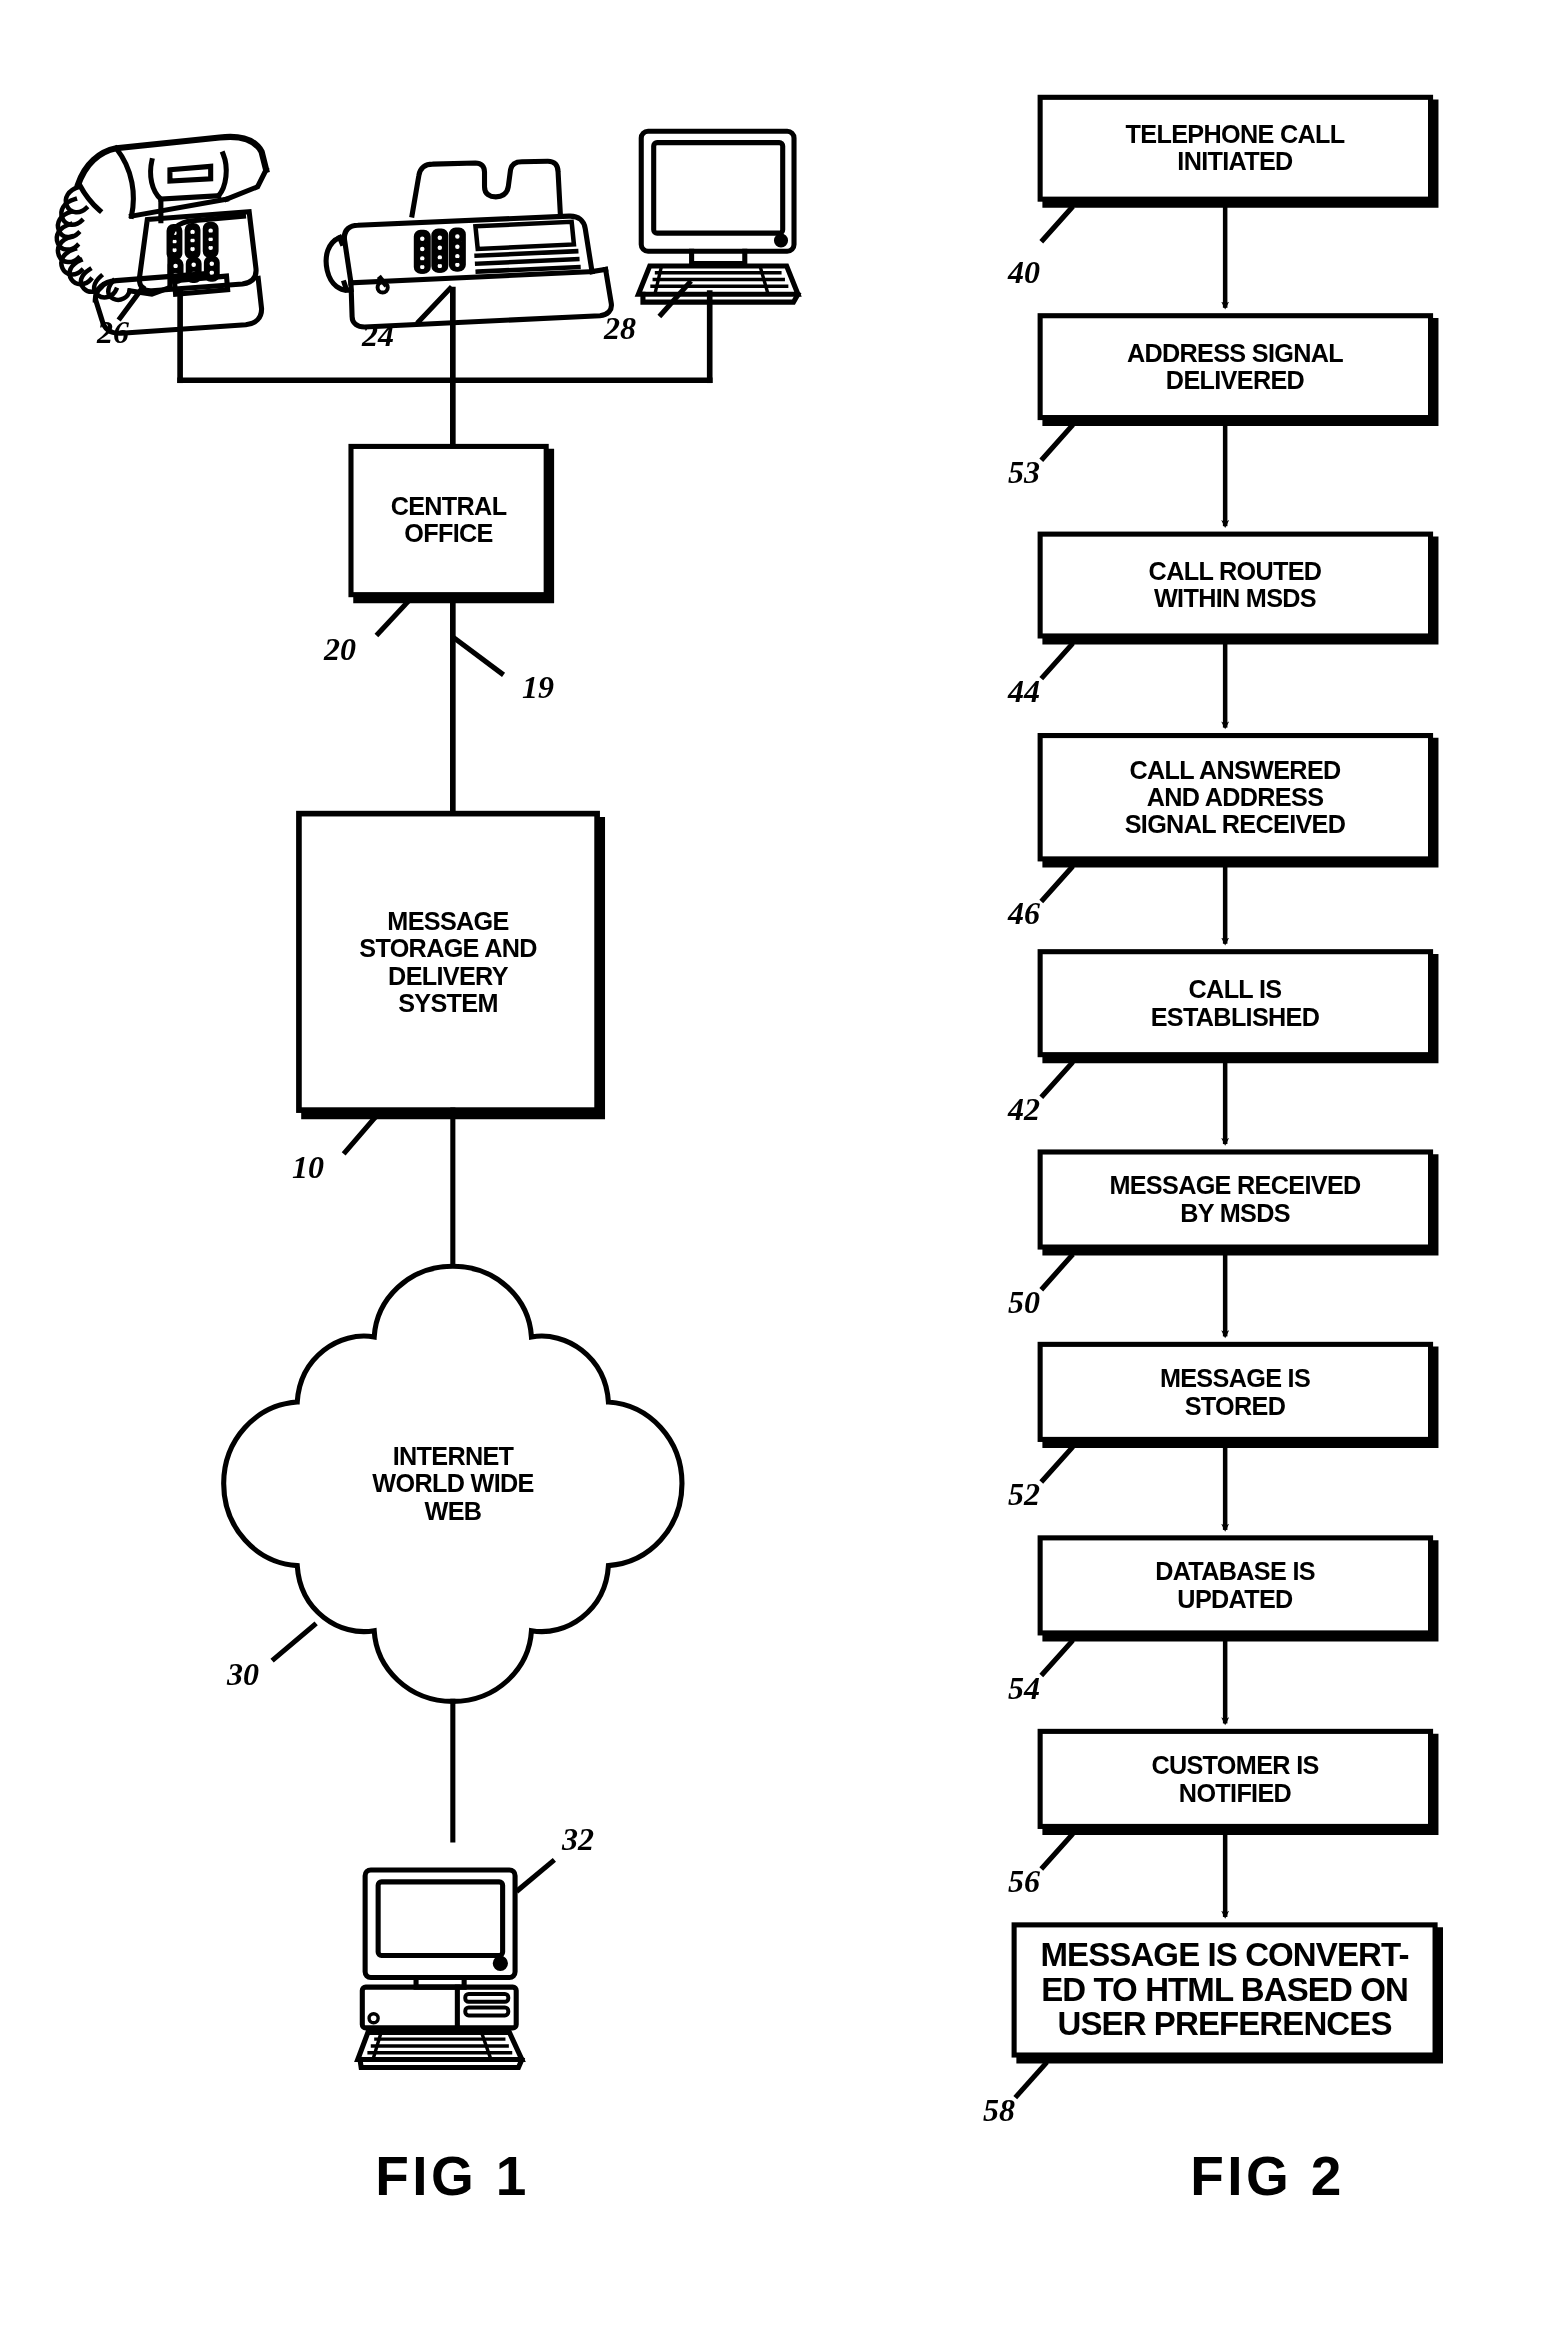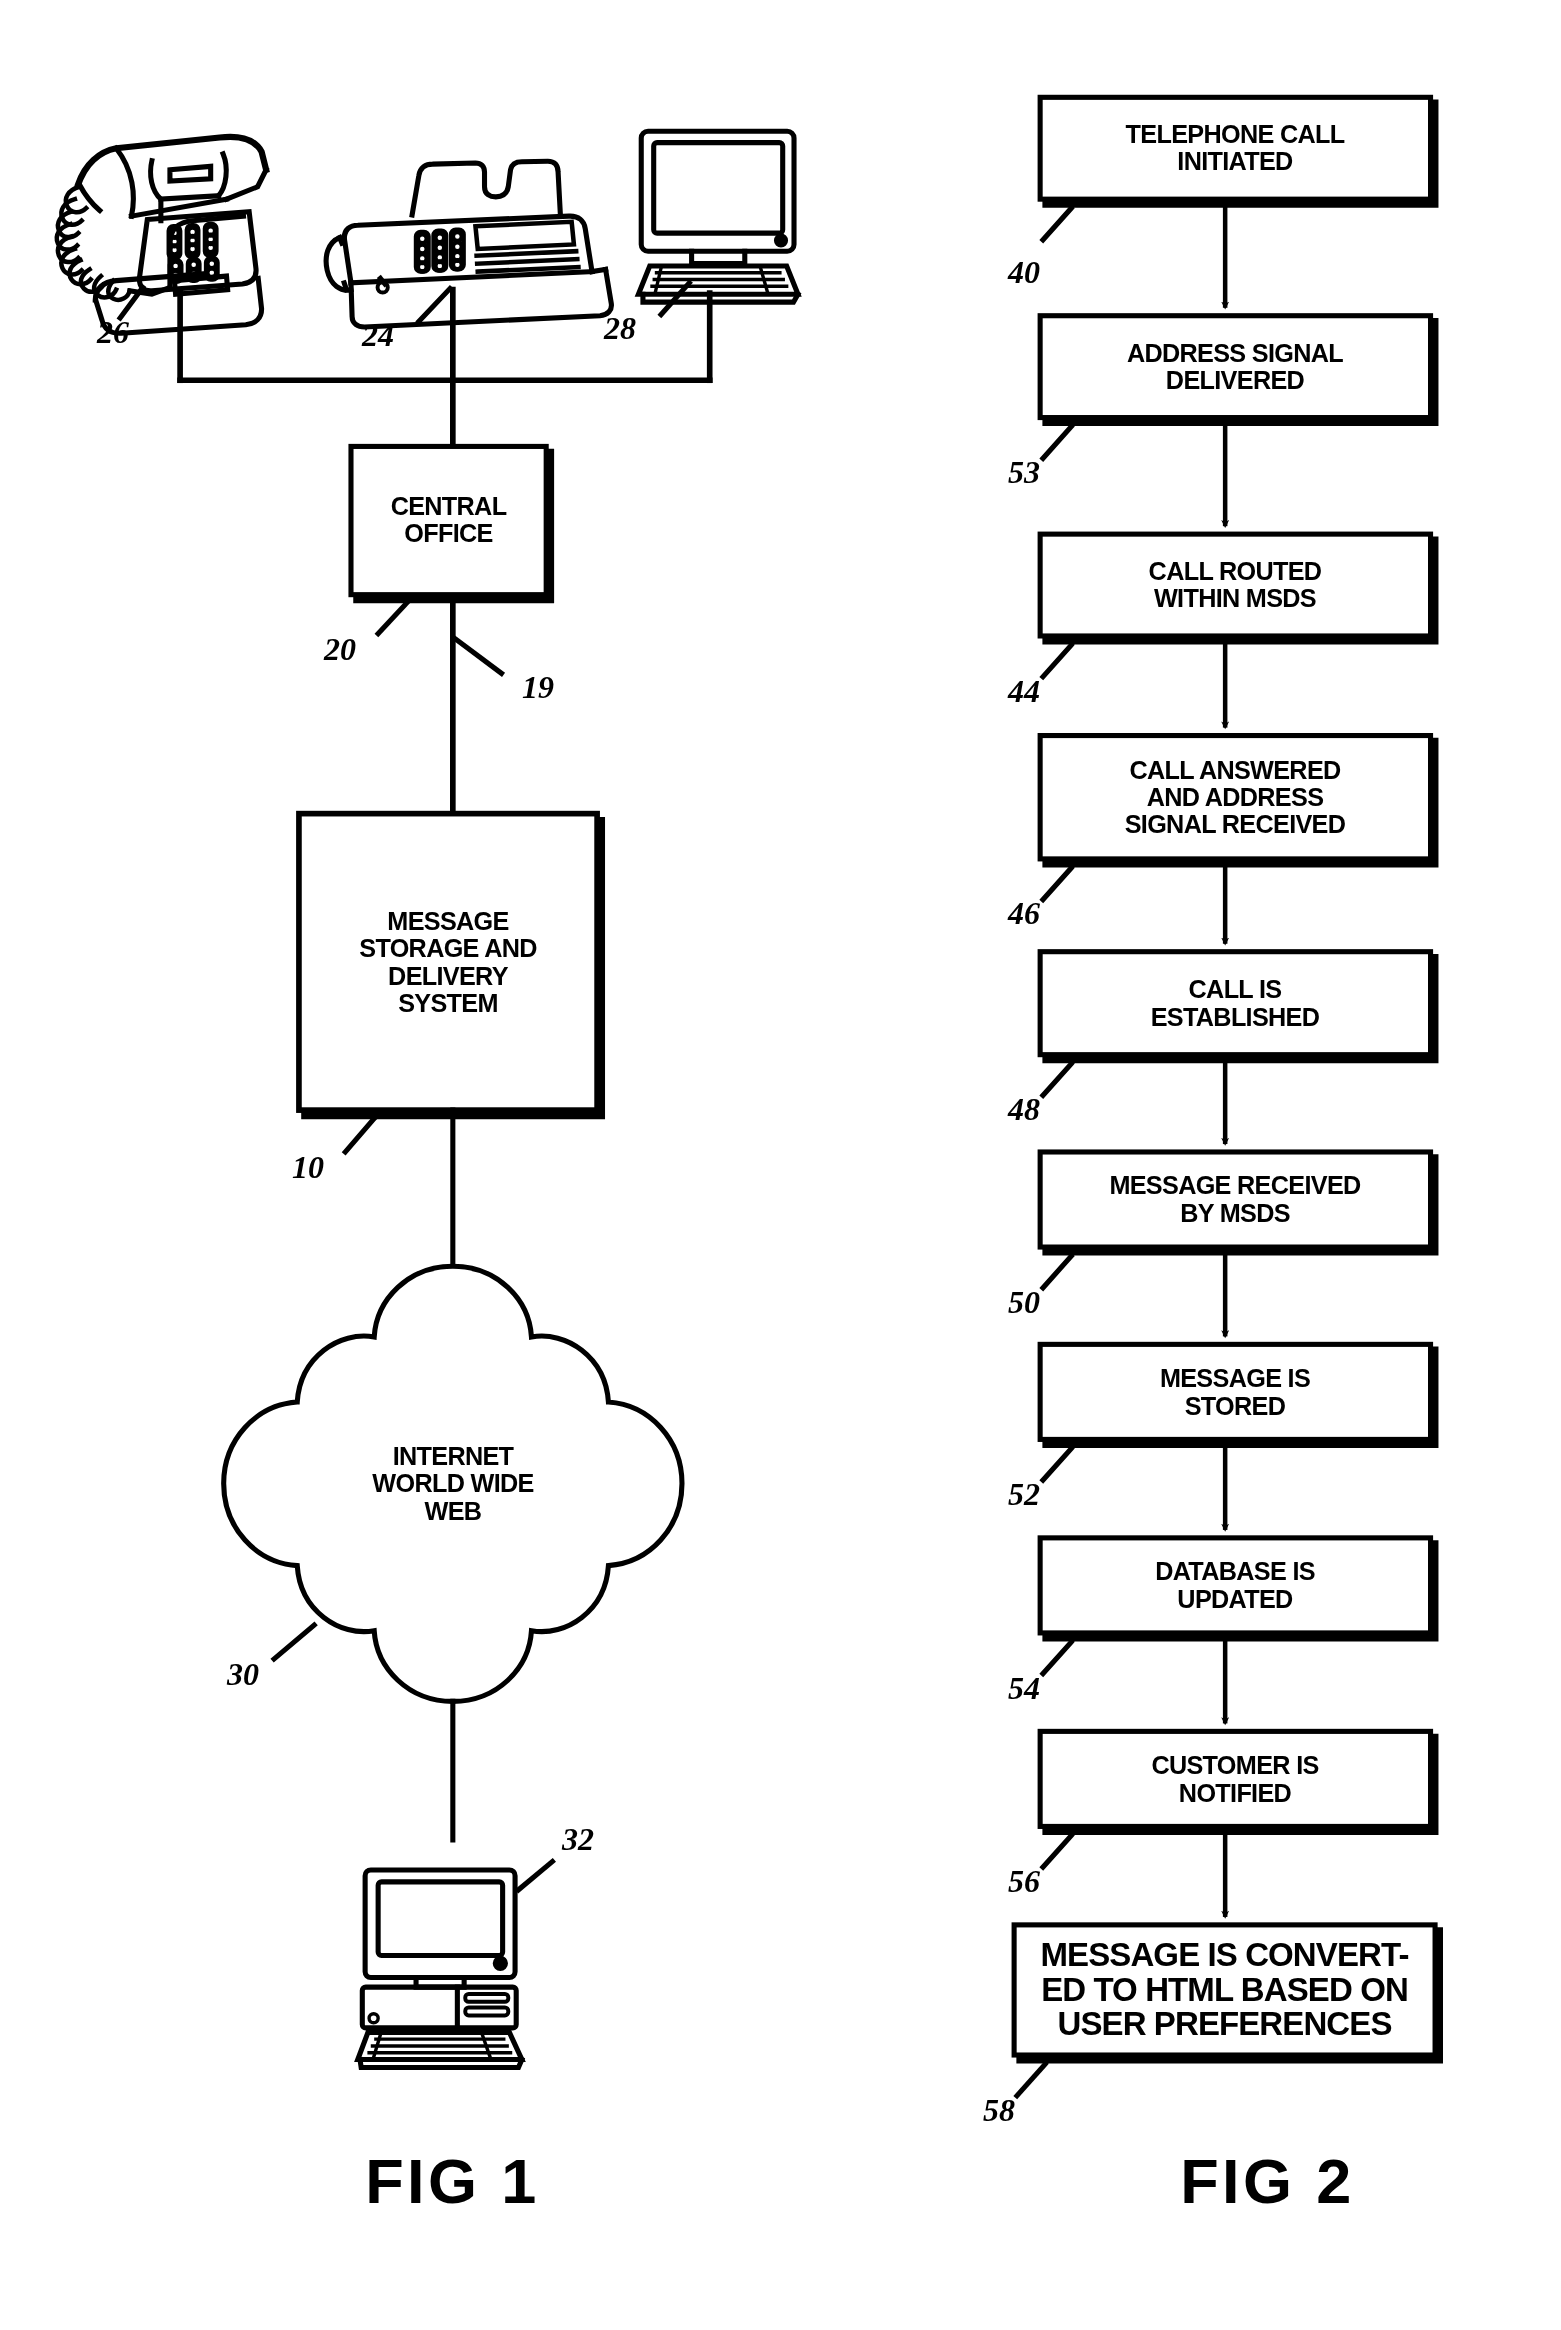--- a/index.html
+++ b/index.html
@@ -51,21 +51,21 @@
   .refnum {
     font-family: "Liberation Serif", serif;
     font-style: italic;
     font-weight: 700;
     font-size: 32px;
     letter-spacing: 0px;
   }
   .figcaption {
     font-family: "Liberation Sans", sans-serif;
     font-weight: 700;
-    font-size: 63px;
+    font-size: 55px;
     letter-spacing: 3.4px;
   }
   .centerbox {
     display: flex;
     align-items: center;
     justify-content: center;
   }
 </style>
 </head>
 <body>
@@ -387,21 +387,21 @@
 WITHIN MSDS</div>
   <div class="lbl refnum" style="left:990px; top:675px; width:68px;">44</div>
 
   <div class="lbl boxtext centerbox" style="left:1040px; top:736px; width:390px; height:123px;">CALL ANSWERED
 AND ADDRESS
 SIGNAL RECEIVED</div>
   <div class="lbl refnum" style="left:990px; top:897px; width:68px;">46</div>
 
   <div class="lbl boxtext centerbox" style="left:1040px; top:952px; width:390px; height:103px;">CALL IS
 ESTABLISHED</div>
-  <div class="lbl refnum" style="left:990px; top:1093px; width:68px;">48</div>
+  <div class="lbl refnum" style="left:990px; top:1093px; width:68px;">42</div>
 
   <div class="lbl boxtext centerbox" style="left:1040px; top:1152px; width:390px; height:95px;">MESSAGE RECEIVED
 BY MSDS</div>
   <div class="lbl refnum" style="left:990px; top:1286px; width:68px;">50</div>
 
   <div class="lbl boxtext centerbox" style="left:1040px; top:1345px; width:390px; height:95px;">MESSAGE IS
 STORED</div>
   <div class="lbl refnum" style="left:990px; top:1478px; width:68px;">52</div>
 
   <div class="lbl boxtext centerbox" style="left:1040px; top:1538px; width:390px; height:95px;">DATABASE IS

